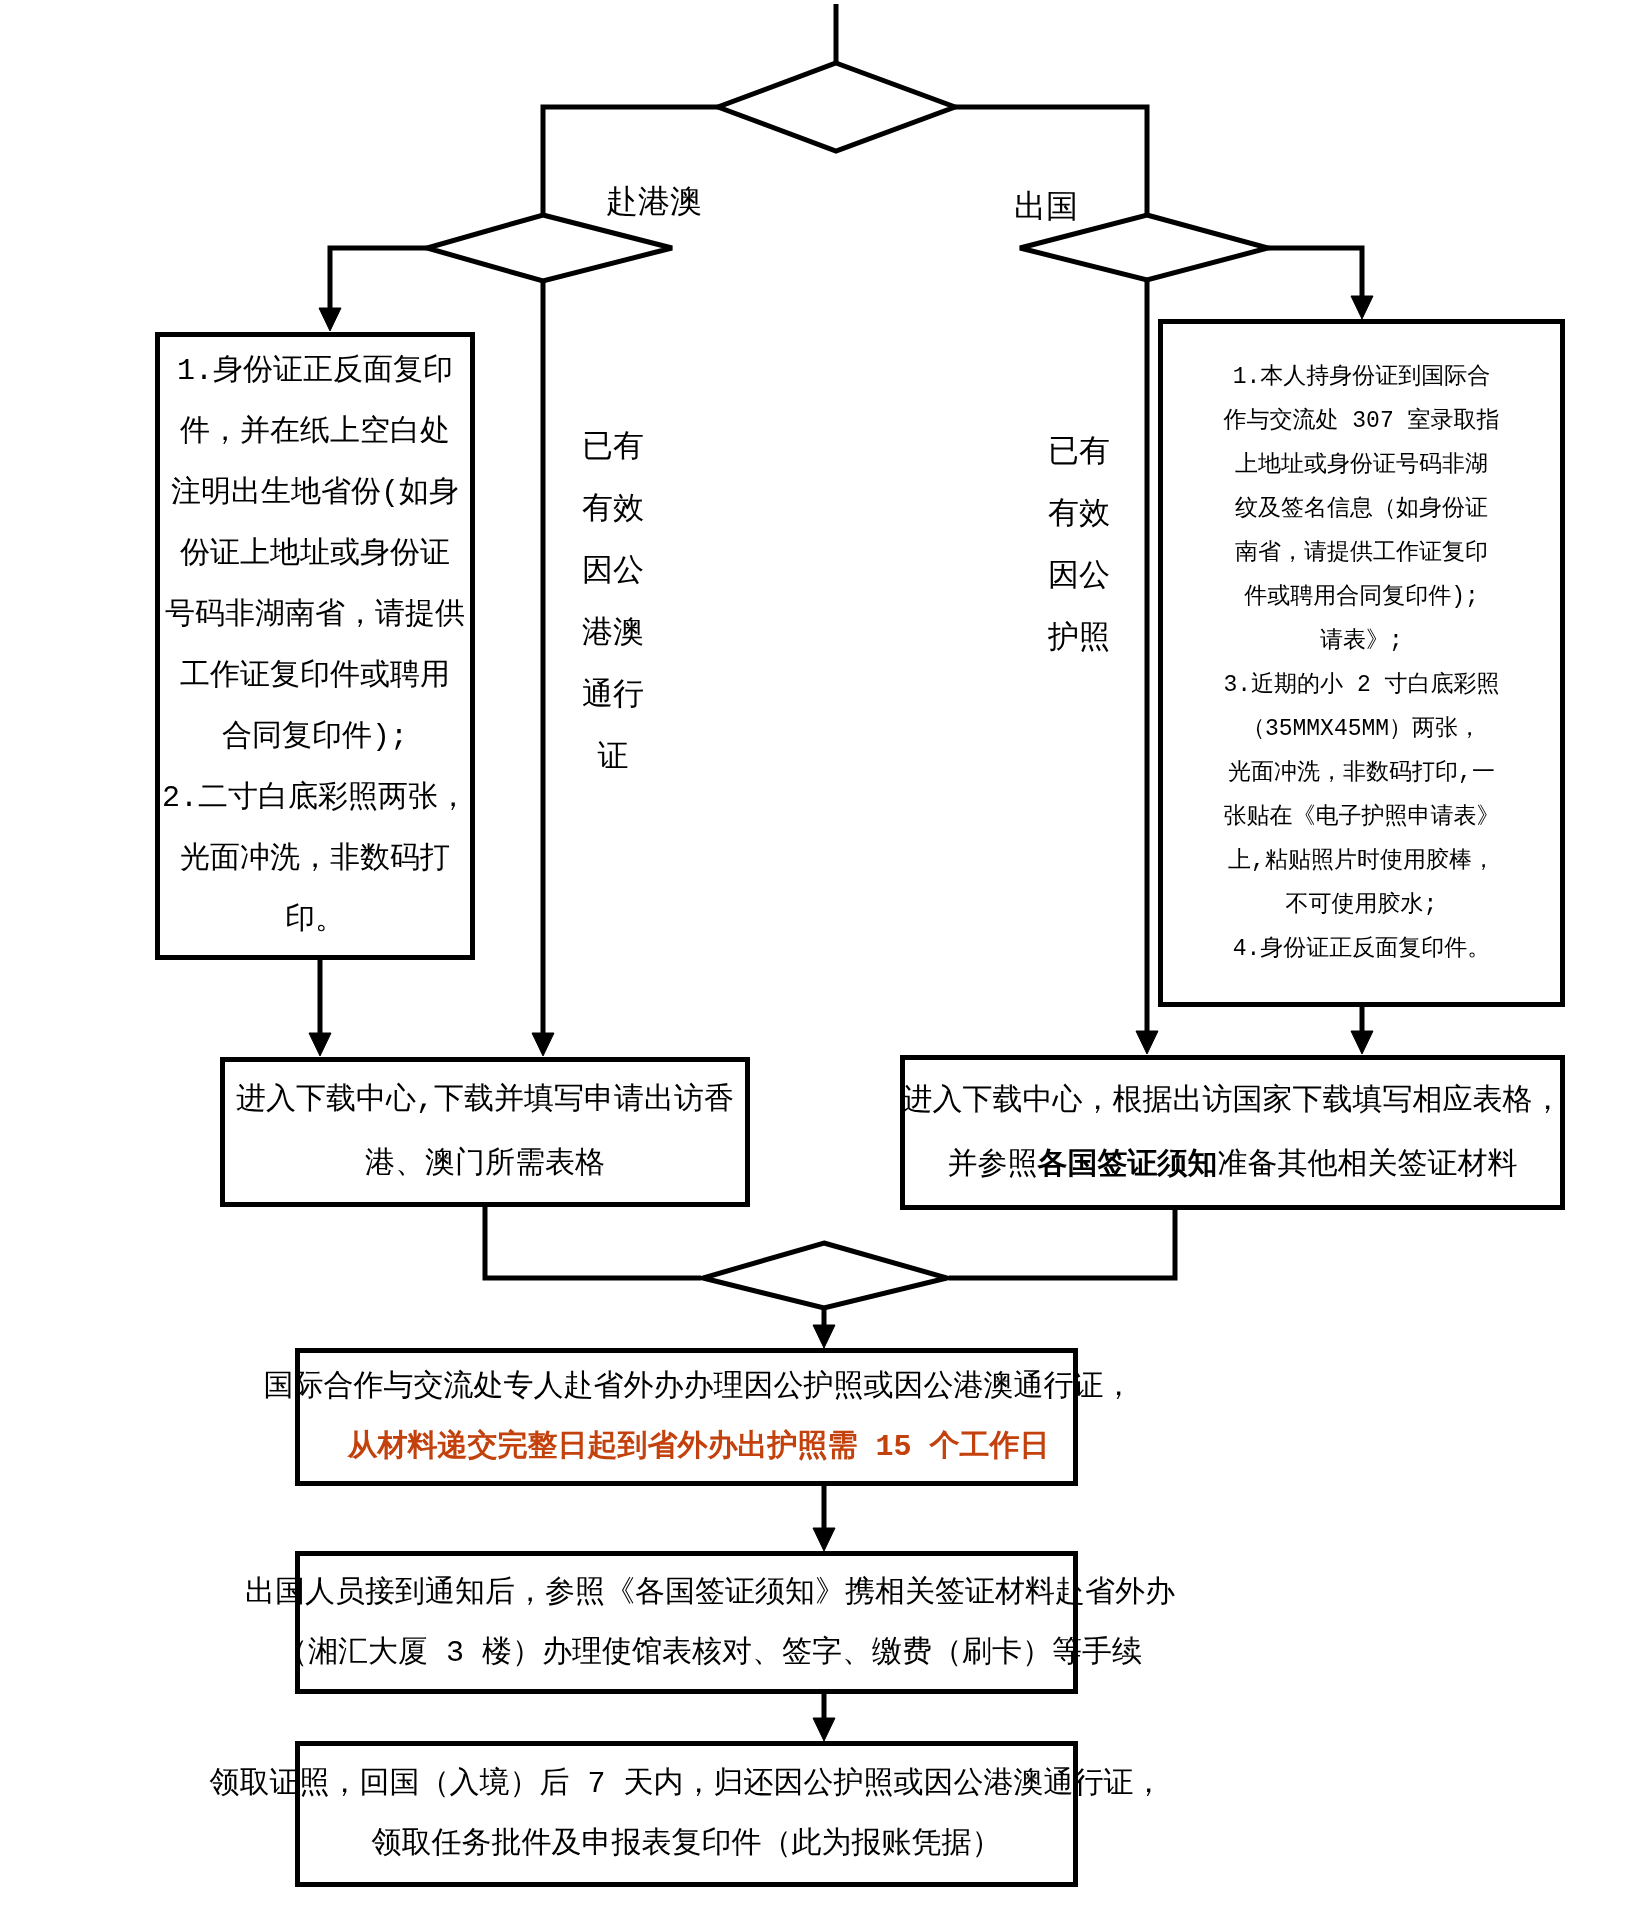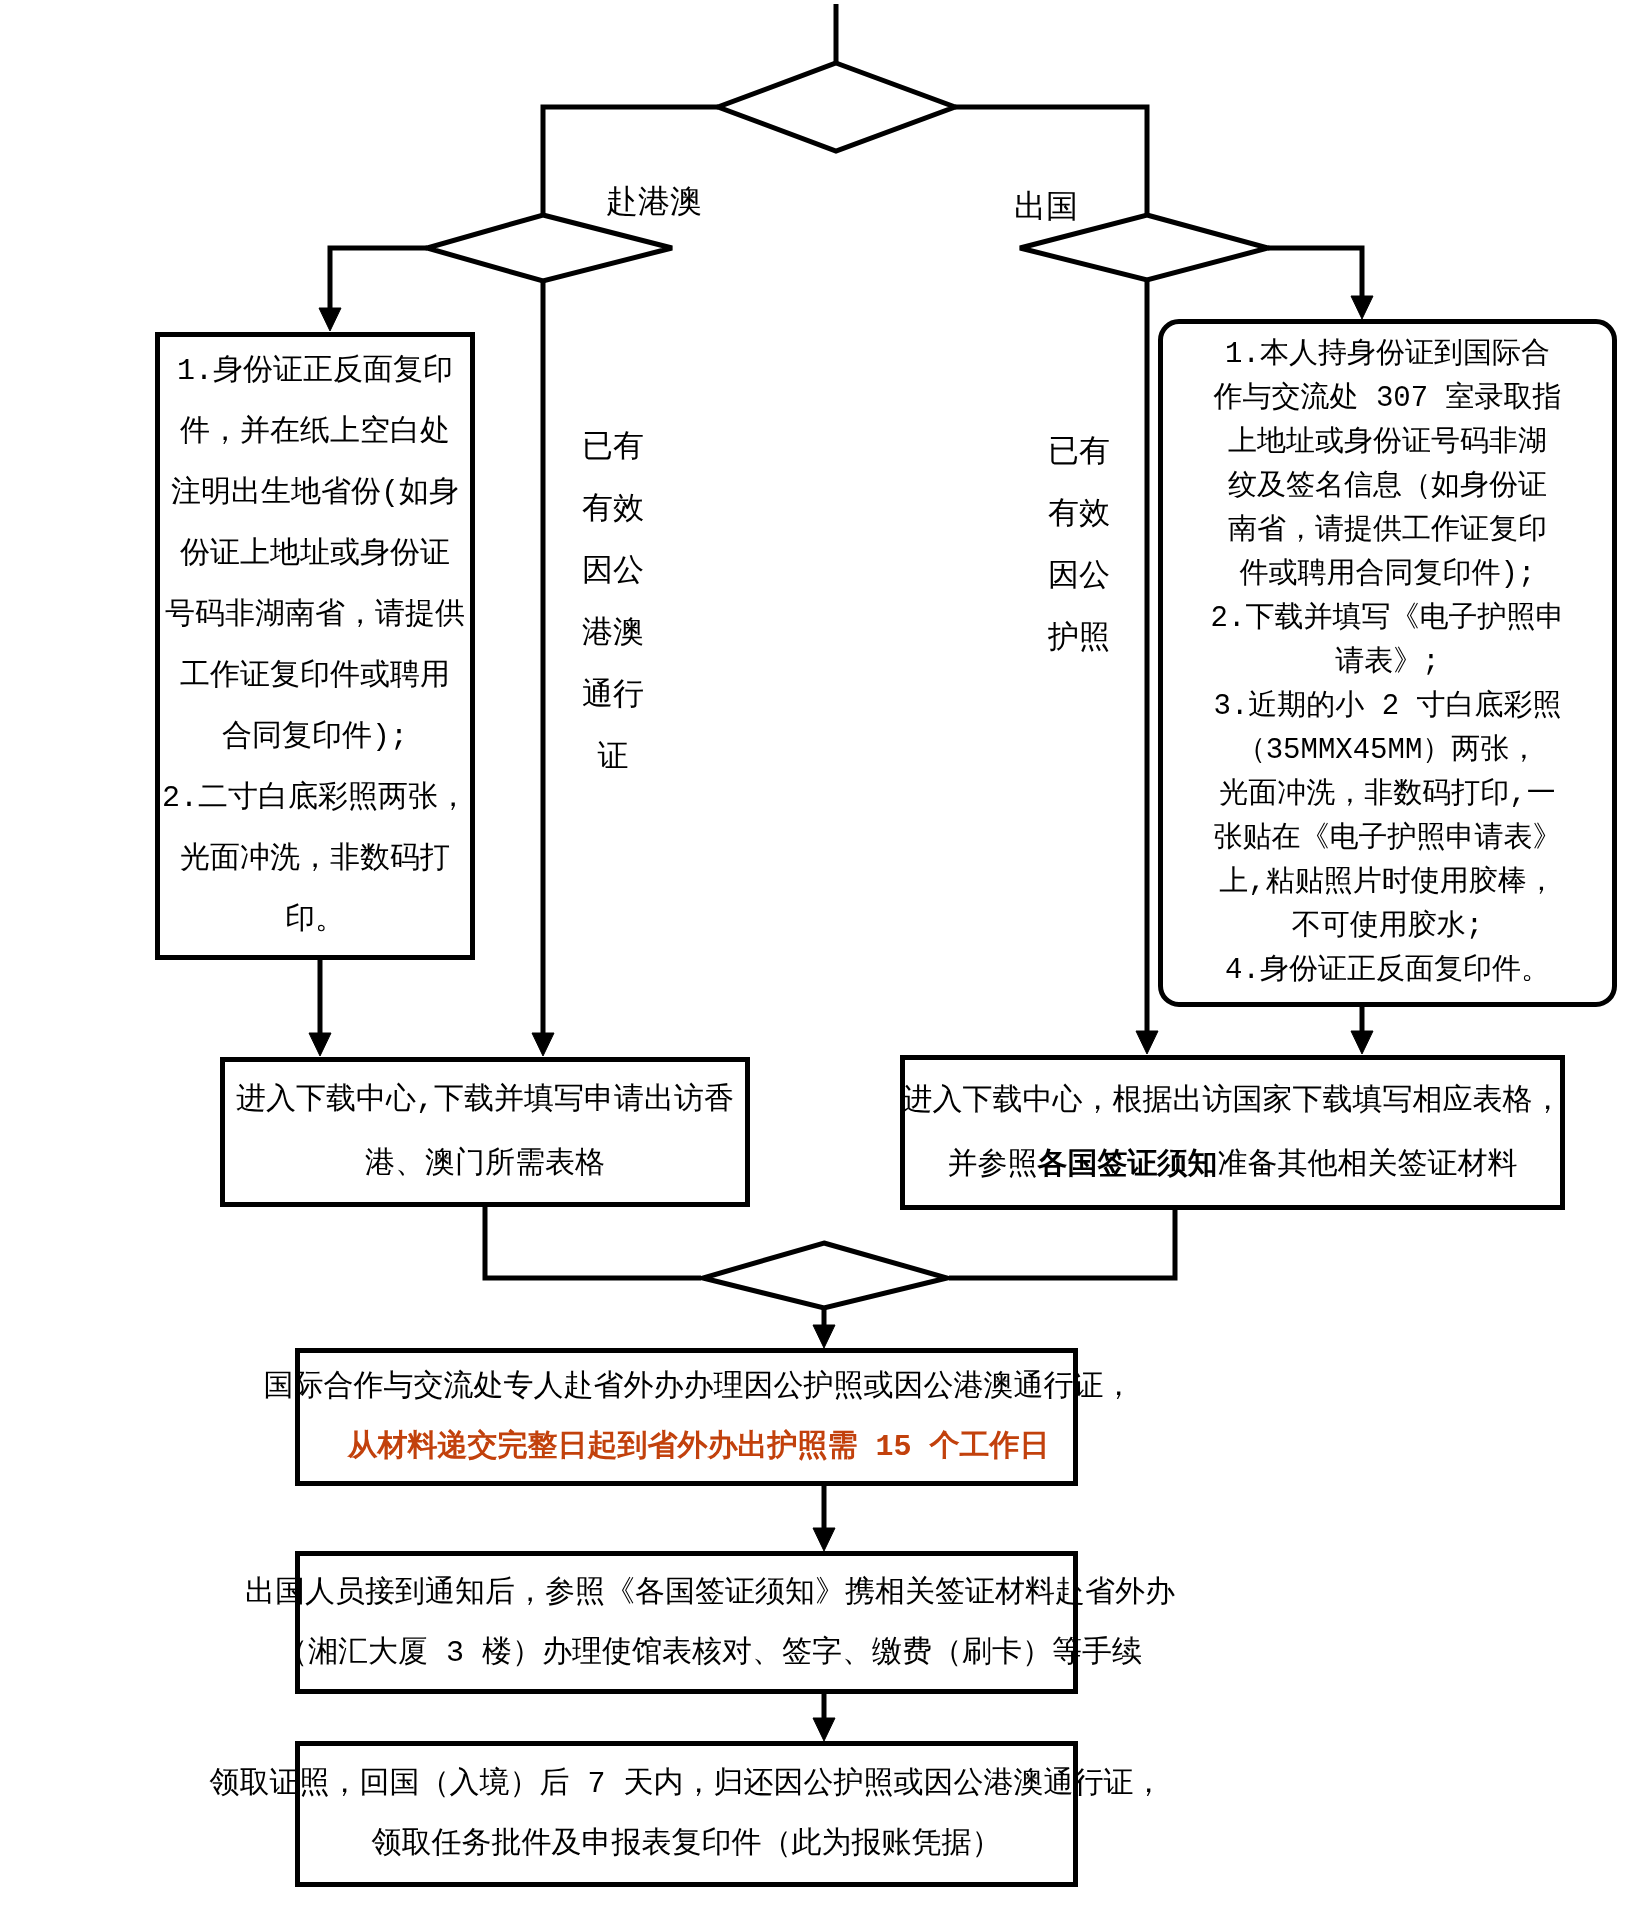--- a/index.html
+++ b/index.html
@@ -22,21 +22,21 @@
     display:flex;
     flex-direction:column;
     justify-content:center;
     align-items:center;
     text-align:center;
     z-index:1;
     font-family:Liberation Mono, monospace;
   }
   .materials-left   { left:155px; top:332px;  width:320px; height:628px; font-size:30px; }
   .materials-left   .ln { line-height:61px; white-space:nowrap; }
-  .materials-right  { left:1158px; top:319px; width:459px; height:688px; font-size:29px;border-radius:21px; }
+  .materials-right  { left:1158px; top:319px; width:407px; height:688px; font-size:23px; }
   .materials-right  .ln { line-height:44px; white-space:nowrap; }
   .download-left    { left:220px; top:1057px; width:530px; height:150px; font-size:30px; }
   .download-left    .ln { line-height:64px; white-space:nowrap; }
   .download-right   { left:900px; top:1055px; width:665px; height:155px; font-size:30px; }
   .download-right   .ln { line-height:64px; white-space:nowrap; }
   .process-box      { left:295px; top:1348px; width:783px; height:138px; font-size:30px;padding-left:24px; }
   .process-box      .ln { line-height:60px; white-space:nowrap; }
   .visa-box         { left:295px; top:1551px; width:783px; height:143px; font-size:30px; }
   .visa-box         .ln { line-height:60px; white-space:nowrap;margin-left:47px; }
   .return-box       { left:295px; top:1741px; width:783px; height:146px; font-size:30px; }
@@ -138,21 +138,20 @@
       <div class="ln">印。</div>
     </div>
 
   <div class="node materials-right">
       <div class="ln">1.本人持身份证到国际合</div>
       <div class="ln">作与交流处 307 室录取指</div>
       <div class="ln">上地址或身份证号码非湖</div>
       <div class="ln">纹及签名信息（如身份证</div>
       <div class="ln">南省，请提供工作证复印</div>
       <div class="ln">件或聘用合同复印件);</div>
-      <div class="ln">2.下载并填写《电子护照申</div>
       <div class="ln">请表》;</div>
       <div class="ln">3.近期的小 2 寸白底彩照</div>
       <div class="ln">（35MMX45MM）两张，</div>
       <div class="ln">光面冲洗，非数码打印,一</div>
       <div class="ln">张贴在《电子护照申请表》</div>
       <div class="ln">上,粘贴照片时使用胶棒，</div>
       <div class="ln">不可使用胶水;</div>
       <div class="ln">4.身份证正反面复印件。</div>
     </div>
 

